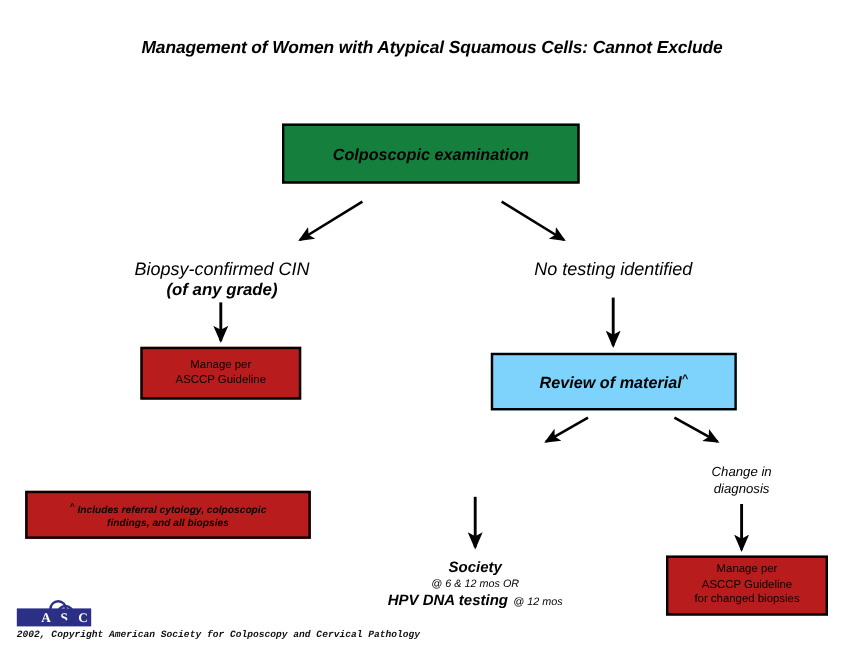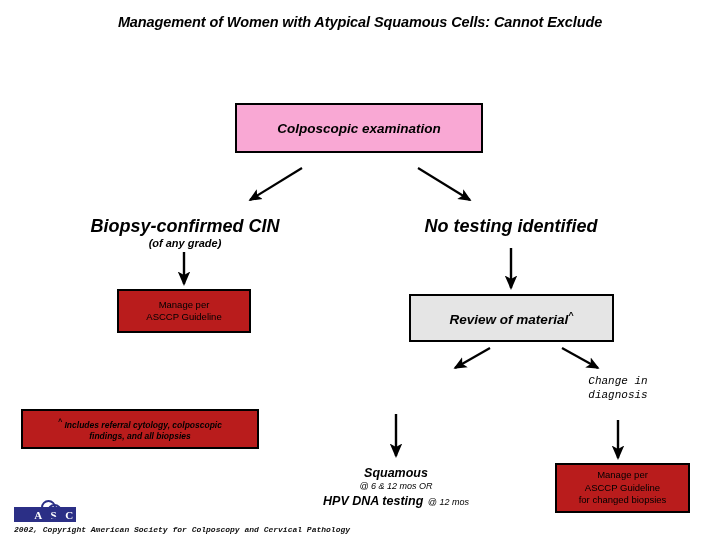--- a/index.html
+++ b/index.html
@@ -19,48 +19,48 @@
     position: absolute;
     left: 0; top: 0;
     width: 720px;
     height: 540px;
   }
   .abs { position: absolute; }
 
   
   .title {
     left: 40px;
-    top: 12px;
+    top: 30px;
     width: 640px;
     text-align: center;
     font-weight: bold;
     font-style: italic;
     font-size: 14.5px;
     line-height: 20px;
     letter-spacing: -0.1px;
   }
 
   
   .box {
     box-sizing: border-box;
     border: 2px solid #000000;
     display: flex;
     align-items: center;
     justify-content: center;
     text-align: center;
   }
   .box-yellow {
-    background: #f9a8d4;
+    background: #15803d;
     text-align: center;
   }
   .box-blue {
     background: #b91c1c;
   }
   .box-gray {
-    background: #e5e5e5;
+    background: #7dd3fc;
   }
   .box-title-text {
     font-weight: bold;
     font-style: italic;
     font-size: 13.5px;
   }
   .box-small-text {
     font-size: 9.5px;
     line-height: 12.5px;
   }
@@ -80,25 +80,25 @@
     font-size: 7px;
     vertical-align: super;
   }
 
   
   .lbl {
     text-align: center;
     font-style: italic;
   }
   .lbl-branch {
-    font-size: 18px;
-    font-weight: bold;
+    font-size: 15px;
+    font-weight: normal;
   }
   .lbl-sub {
-    font-size: 11px;
+    font-size: 14px;
     font-weight: bold;
   }
   .lbl-path {
     font-size: 11px;
     line-height: 14px;
   }
   .lbl-strong {
     font-weight: bold;
     font-style: italic;
     font-size: 12.5px;
@@ -208,35 +208,35 @@
     </div>
   </div>
 
   <div class="abs box box-gray" style="left:409px; top:294px; width:205px; height:48px;">
     <span class="box-title-text">
       <span>Review of material</span><span class="sup-mark">^</span>
     </span>
   </div>
 
 
-  <div class="abs lbl lbl-path" style="left:568px; top:374px; width:100px;font-family:Liberation Mono, monospace;">
+  <div class="abs lbl lbl-path" style="left:568px; top:387px; width:100px;">
     <div>Change in</div>
     <div>diagnosis</div>
   </div>
 
   <div class="abs box box-blue" style="left:21px; top:409px; width:238px; height:40px;">
     <div class="box-note-text">
       <div><span class="sup-mark-small">^</span>
         <span>Includes referral cytology, colposcopic</span></div>
       <div>findings, and all biopsies</div>
     </div>
   </div>
 
   <div class="abs lbl" style="left:296px; top:466px; width:200px;">
-    <div class="lbl-strong">Squamous</div>
+    <div class="lbl-strong">Society</div>
     <div class="lbl-detail">@ 6 &amp; 12 mos OR</div>
     <div><span class="lbl-strong">HPV DNA testing</span>
       <span class="lbl-detail">@ 12 mos</span></div>
   </div>
 
   <div class="abs box box-blue" style="left:555px; top:463px; width:135px; height:50px;">
     <div class="box-small-text">
       <div>Manage per</div>
       <div>ASCCP Guideline</div>
       <div>for changed biopsies</div>

